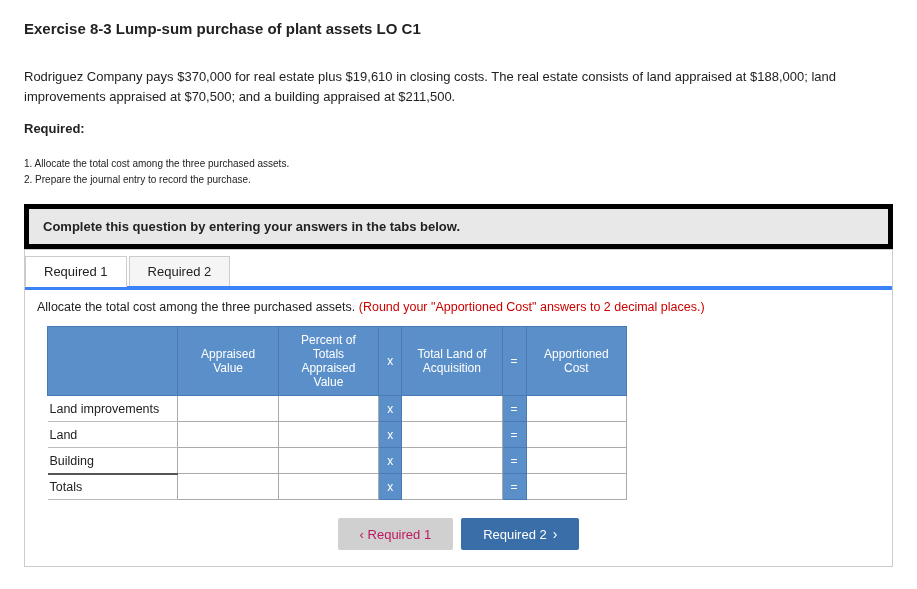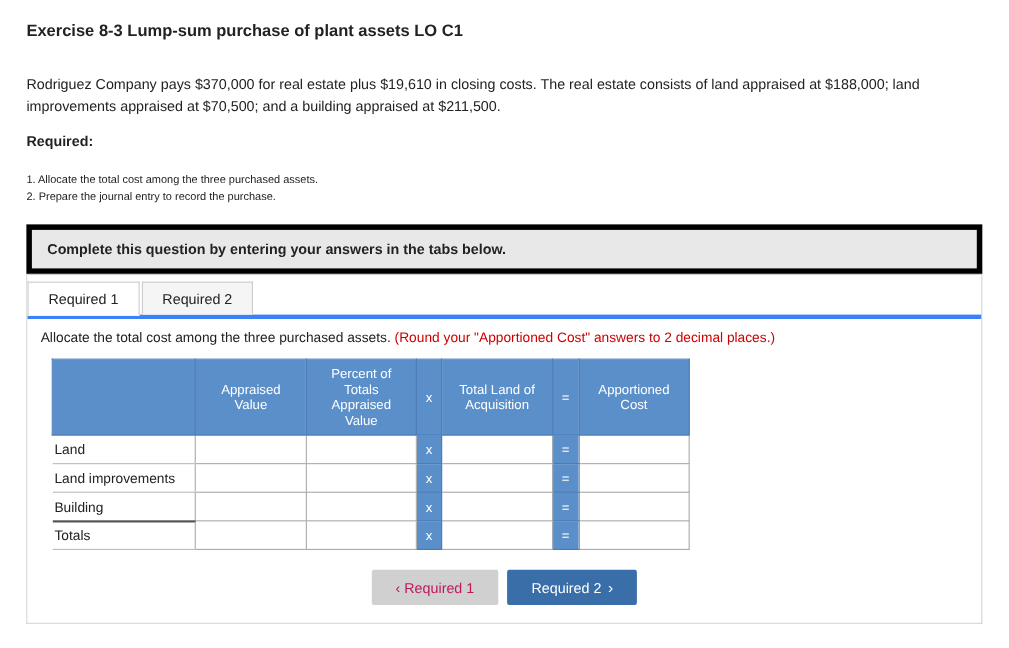--- a/index.html
+++ b/index.html
@@ -201,30 +201,30 @@
           <th>Appraised Value</th>
           <th>Percent of Totals Appraised Value</th>
           <th class="symbol-cell">x</th>
           <th>Total Land of Acquisition</th>
           <th class="symbol-cell">=</th>
           <th>Apportioned Cost</th>
         </tr>
       </thead>
       <tbody id="table-body">
       <tr>
+            <td class="label-cell">Land improvements</td>
+            <td class="input-cell"><input type="text" style=""></td>
+            <td class="input-cell"><input type="text" style=""></td>
+            <td class="symbol-cell">x</td>
+            <td class="input-cell"><input type="text" style=""></td>
+            <td class="symbol-cell">=</td>
+            <td class="input-cell"><input type="text" style=""></td>
+          </tr>
+          <tr>
             <td class="label-cell">Land</td>
-            <td class="input-cell"><input type="text" style=""></td>
-            <td class="input-cell"><input type="text" style=""></td>
-            <td class="symbol-cell">x</td>
-            <td class="input-cell"><input type="text" style=""></td>
-            <td class="symbol-cell">=</td>
-            <td class="input-cell"><input type="text" style=""></td>
-          </tr>
-          <tr>
-            <td class="label-cell">Land improvements</td>
             <td class="input-cell"><input type="text" style=""></td>
             <td class="input-cell"><input type="text" style=""></td>
             <td class="symbol-cell">x</td>
             <td class="input-cell"><input type="text" style=""></td>
             <td class="symbol-cell">=</td>
             <td class="input-cell"><input type="text" style=""></td>
           </tr>
           <tr>
             <td class="label-cell">Building</td>
             <td class="input-cell"><input type="text" style=""></td>

